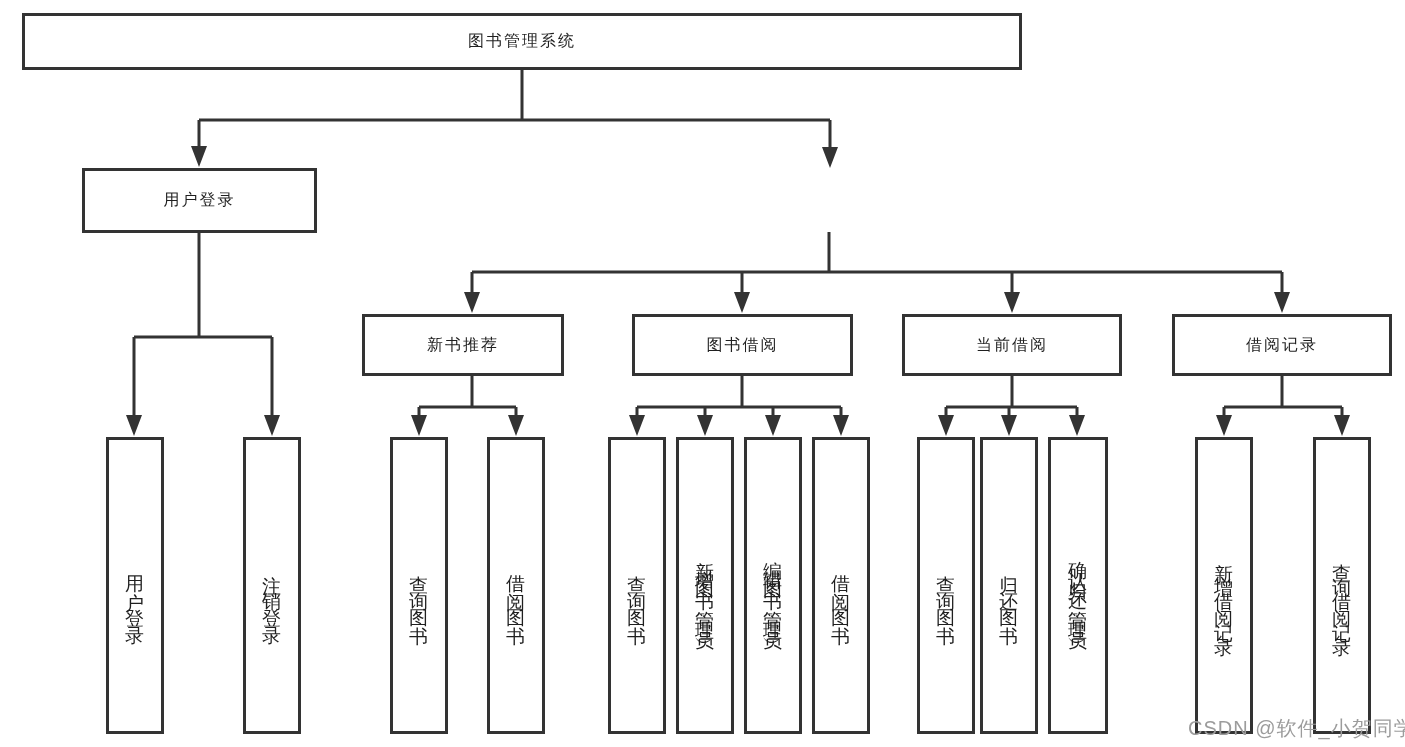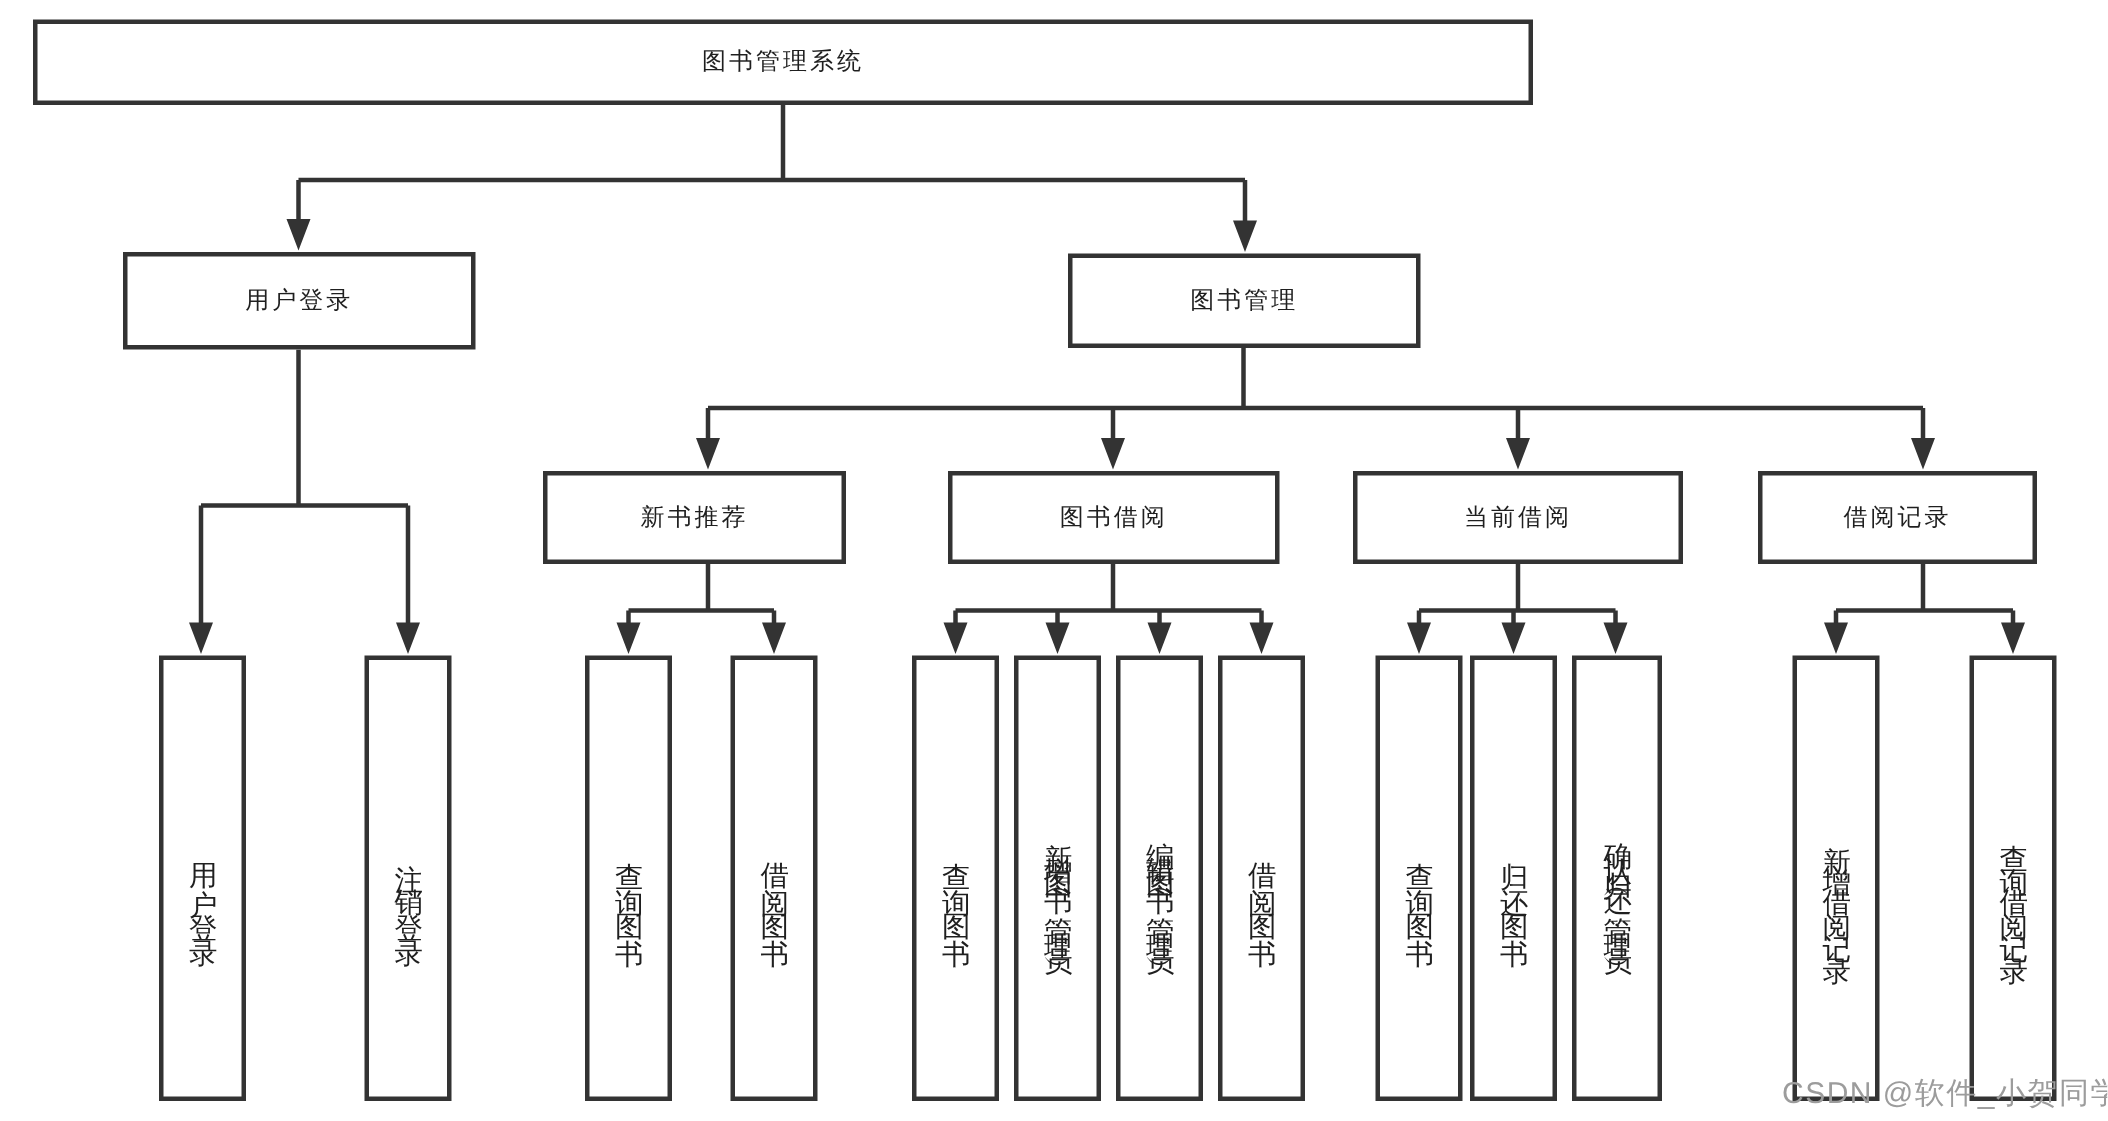--- a/index.html
+++ b/index.html
@@ -51,26 +51,25 @@
       M629,415 L645,415 L637,436 Z  M697,415 L713,415 L705,436 Z
       M765,415 L781,415 L773,436 Z  M833,415 L849,415 L841,436 Z
       M938,415 L954,415 L946,436 Z  M1001,415 L1017,415 L1009,436 Z
       M1069,415 L1085,415 L1077,436 Z
       M1216,415 L1232,415 L1224,436 Z  M1334,415 L1350,415 L1342,436 Z"></path>
   </svg>
 
   <div class="box" style="left:22px;top:13px;width:1000px;height:57px">图书管理系统</div>
 
   <div class="box" style="left:82px;top:168px;width:235px;height:65px">用户登录</div>
-  <div class="box" style="left:712px;top:169px;width:235px;height:63px">图书管理</div>
 
   <div class="box" style="left:362px;top:314px;width:202px;height:62px">新书推荐</div>
   <div class="box" style="left:632px;top:314px;width:221px;height:62px">图书借阅</div>
   <div class="box" style="left:902px;top:314px;width:220px;height:62px">当前借阅</div>
-  <div class="box" style="left:1172px;top:314px;width:186px;height:62px">借阅记录</div>
+  <div class="box" style="left:1172px;top:314px;width:220px;height:62px">借阅记录</div>
 
   <div class="box leaf" style="left:106px;top:437px;width:58px;height:297px">
     <span class="vtext">用户登录</span>
   </div>
   <div class="box leaf" style="left:243px;top:437px;width:58px;height:297px">
     <span class="vtext">注销登录</span>
   </div>
 
   <div class="box leaf" style="left:390px;top:437px;width:58px;height:297px">
     <span class="vtext">查询图书</span>

